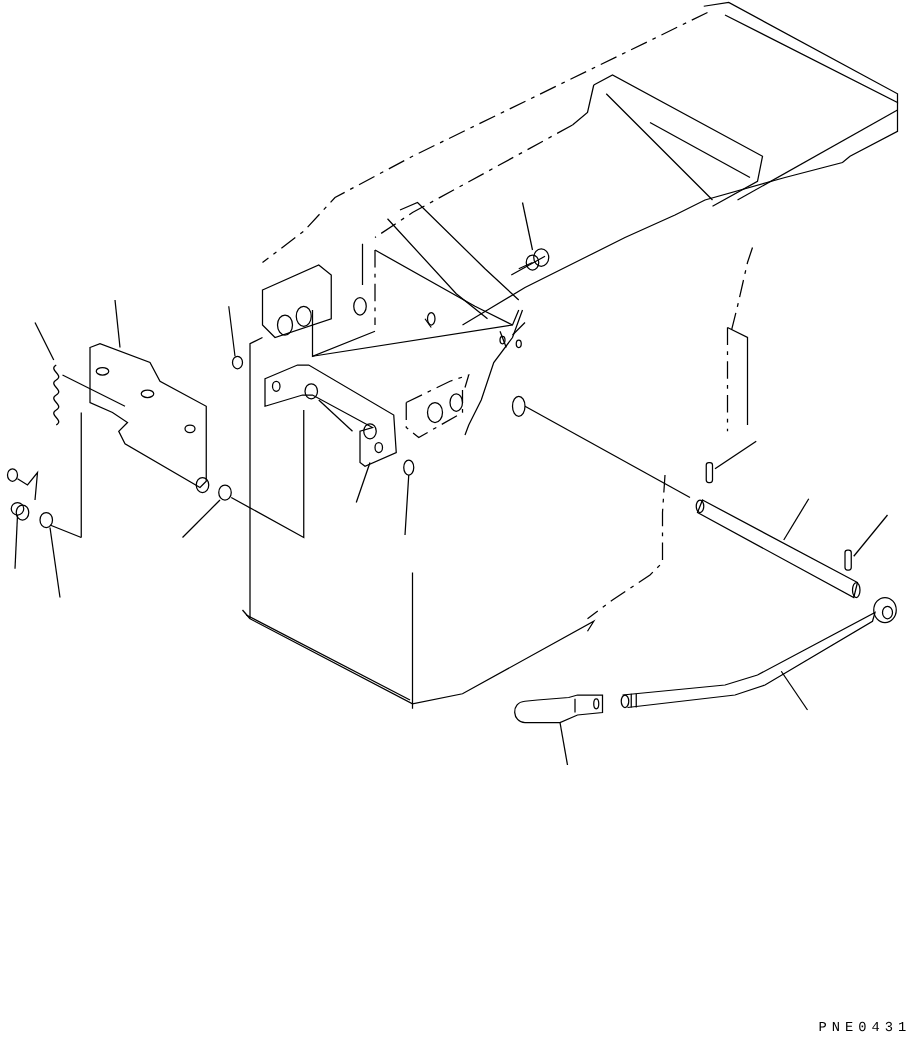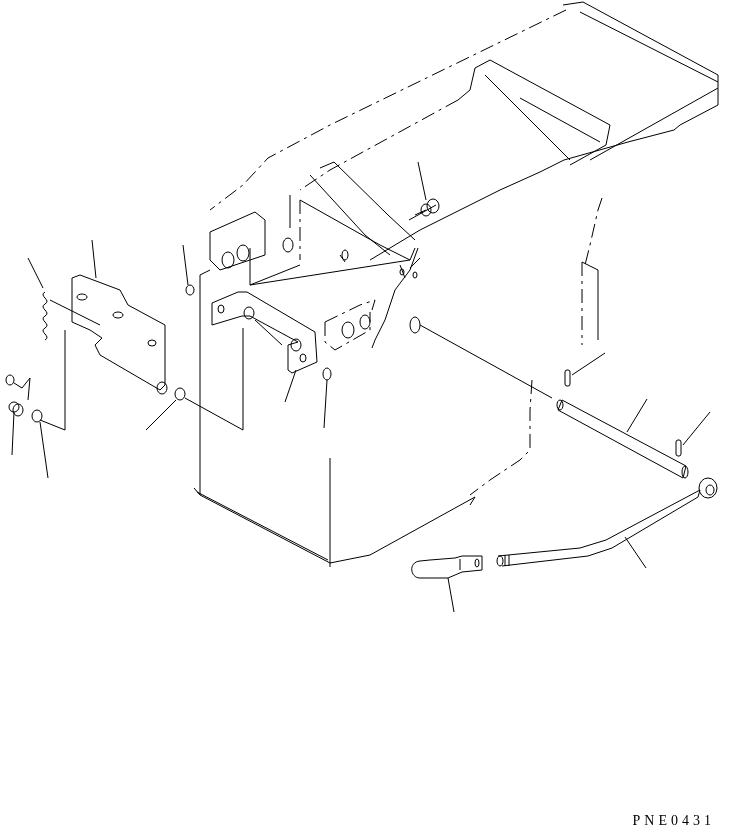--- a/index.html
+++ b/index.html
@@ -1,20 +1,20 @@
 <!DOCTYPE html>
 <html><head>
 <meta charset="utf-8">
 <style>
   html,body{margin:0;padding:0;background:#ffffff;}
   body{width:729px;height:835px;position:relative;overflow:hidden;font-family:"Liberation Sans",sans-serif;}
   #diagram{position:absolute;left:0;top:0;width:729px;height:835px;}
   #diagram path,#diagram line,#diagram polyline,#diagram ellipse,#diagram rect,#diagram circle{fill:none;stroke:#000;stroke-width:1;}
   .dash{stroke-dasharray:14 5 3 5;}
-  .code{position:absolute;right:14px;bottom:6px;font-family:Liberation Serif, serif;font-size:14px;letter-spacing:4px;color:#000;}
+  .code{position:absolute;right:0;bottom:6px;font-family:Liberation Mono, monospace;font-size:11px;letter-spacing:4px;color:#000;}
 </style>
 </head>
 <body>
 
 <svg id="diagram" viewBox="0 0 729 835" xmlns="http://www.w3.org/2000/svg">
 
   <g>
     <path d="M563,5 L583,2 L718,75 L718,82 L580,12"></path>
     <path class="dash" d="M566,10 L330,125 L268,158 L243,185 L210,210"></path>
     <path d="M718,82 L718,105 L680,125 L674,130 L628,142 L564,160 L540,172 L500,190 L470,205 L420,230 L390,248 L370,260"></path>

